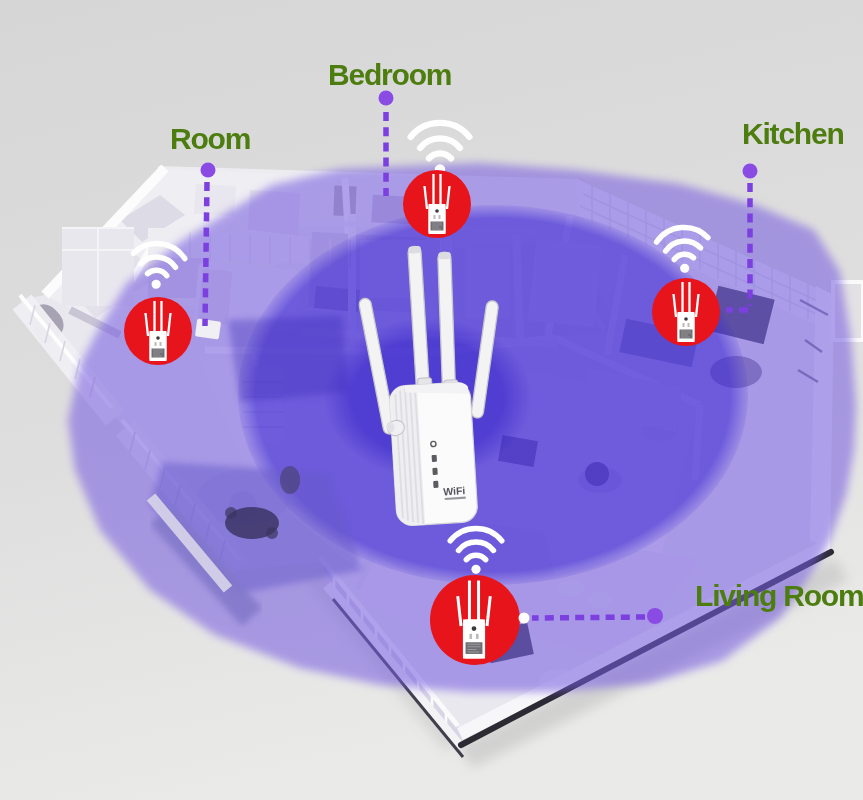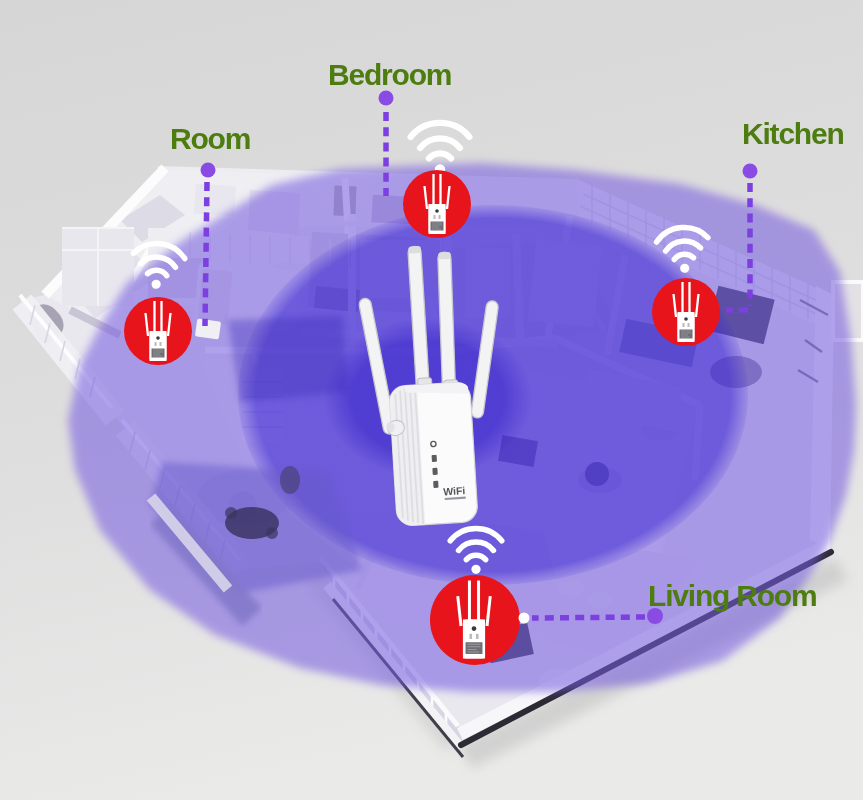--- a/index.html
+++ b/index.html
@@ -308,13 +308,13 @@
    <circle cx="386" cy="98" r="7.5"></circle>
    <circle cx="750" cy="171" r="7.5"></circle>
    <circle cx="655" cy="616" r="8"></circle>
  </g>
  <circle cx="524" cy="618" r="5.5" fill="#ffffff"></circle>
 </svg>
 
 <div class="lbl" style="left:170px;top:122px;">Room</div>
 <div class="lbl" style="left:328px;top:58px;">Bedroom</div>
 <div class="lbl" style="left:694px;top:117px;margin-left:48px;">Kitchen</div>
-<div class="lbl" style="left:648px;top:579px;">Living Room</div>
+<div class="lbl" style="left:695px;top:579px;">Living Room</div>
 
 </body></html>

